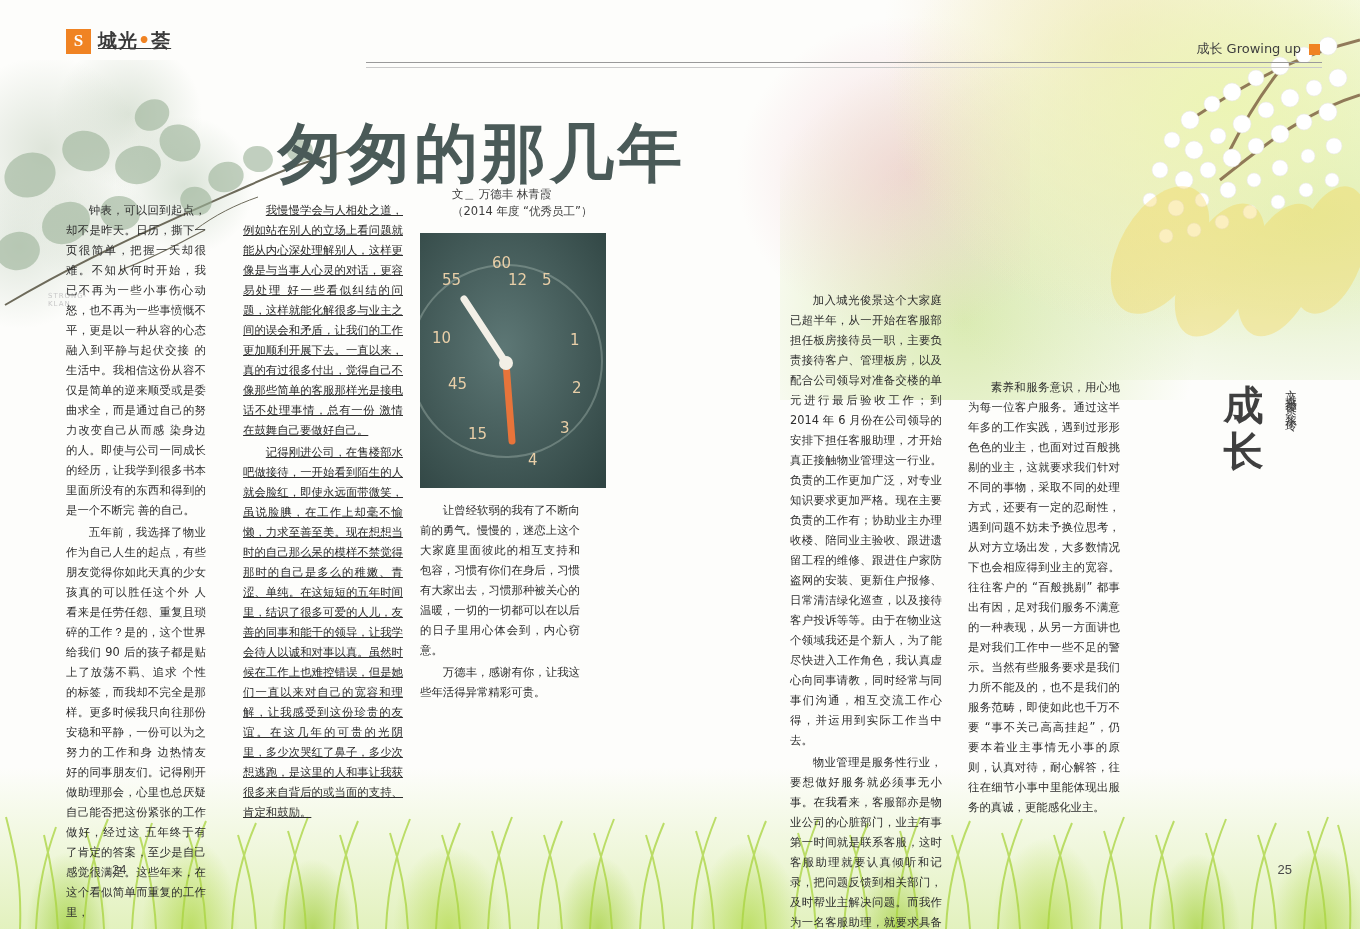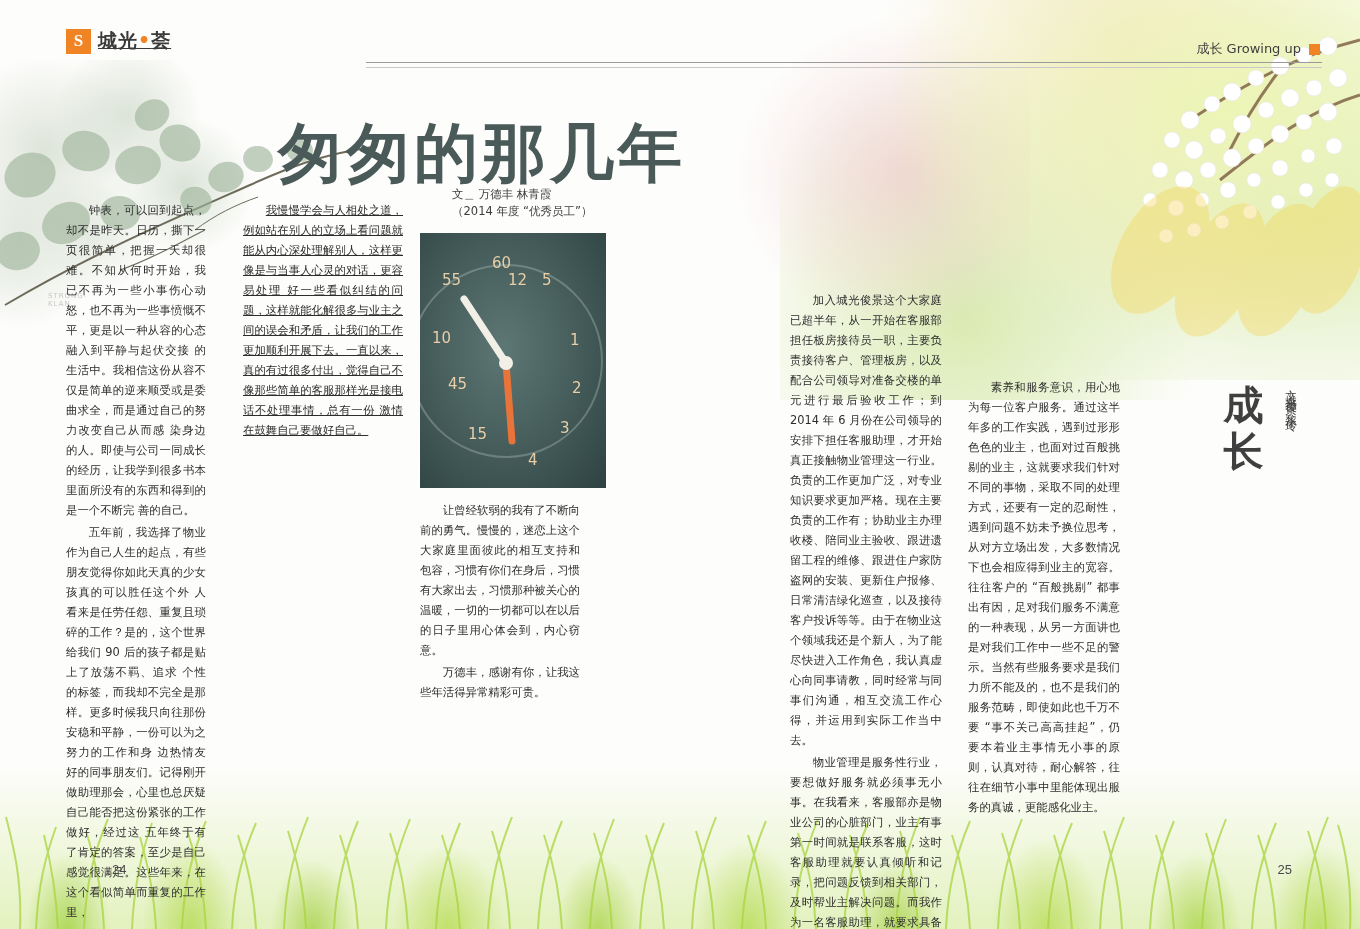--- a/index.html
+++ b/index.html
@@ -410,20 +410,21 @@
     </svg>
   </div>
 
   <div class="col" id="col1">
     <p>钟表，可以回到起点，却不是昨天。日历，撕下一页很简单，把握一天却很难。不知从何时开始，我 已不再为一些小事伤心动怒，也不再为一些事愤慨不平，更是以一种从容的心态融入到平静与起伏交接 的生活中。我相信这份从容不仅是简单的逆来顺受或是委曲求全，而是通过自己的努力改变自己从而感 染身边的人。即使与公司一同成长的经历，让我学到很多书本里面所没有的东西和得到的是一个不断完 善的自己。</p>
     <p>五年前，我选择了物业作为自己人生的起点，有些朋友觉得你如此天真的少女孩真的可以胜任这个外 人看来是任劳任怨、重复且琐碎的工作？是的，这个世界给我们 90 后的孩子都是贴上了放荡不羁、追求 个性的标签，而我却不完全是那样。更多时候我只向往那份安稳和平静，一份可以为之努力的工作和身 边热情友好的同事朋友们。记得刚开做助理那会，心里也总厌疑自己能否把这份紧张的工作做好，经过这 五年终于有了肯定的答案，至少是自己感觉很满足。这些年来，在这个看似简单而重复的工作里，</p>
   </div>
 
   <div class="col" id="col2">
     <p>我慢慢学会与人相处之道，例如站在别人的立场上看问题就能从内心深处理解别人，这样更像是与当事人心灵的对话，更容易处理 好一些看似纠结的问题，这样就能化解很多与业主之间的误会和矛盾，让我们的工作更加顺利开展下去。一直以来，真的有过很多付出，觉得自己不像那些简单的客服那样光是接电话不处理事情，总有一份 激情在鼓舞自己要做好自己。</p>
+    <p>记得刚进公司，在售楼部水吧做接待，一开始看到陌生的人就会脸红，即使永远面带微笑，虽说脸腆，在工作上却毫不愉懒，力求至善至美。现在想想当时的自己那么呆的模样不禁觉得那时的自己是多么的稚嫩、青涩、单纯。在这短短的五年时间里，结识了很多可爱的人儿，友善的同事和能干的领导，让我学会待人以诚和对事以真。虽然时候在工作上也难控错误，但是她们一直以来对自己的宽容和理解，让我感受到这份珍贵的友谊。在这几年的可贵的光阴 里，多少次哭红了鼻子，多少次想逃跑，是这里的人和事让我获很多来自背后的或当面的支持、肯定和鼓励。</p>
   </div>
 
   <div class="col" id="col3">
     <p>让曾经软弱的我有了不断向前的勇气。慢慢的，迷恋上这个大家庭里面彼此的相互支持和 包容，习惯有你们在身后，习惯有大家出去，习惯那种被关心的温暖，一切的一切都可以在以后的日子里用心体会到，内心窃意。</p>
     <p>万德丰，感谢有你，让我这些年活得异常精彩可贵。</p>
   </div>
 
   <div class="col" id="col4">
     <p>加入城光俊景这个大家庭已超半年，从一开始在客服部担任板房接待员一职，主要负责接待客户、管理板房，以及配合公司领导对准备交楼的单元进行最后验收工作；到 2014 年 6 月份在公司领导的安排下担任客服助理，才开始真正接触物业管理这一行业。负责的工作更加广泛，对专业知识要求更加严格。现在主要负责的工作有；协助业主办理收楼、陪同业主验收、跟进遗留工程的维修、跟进住户家防盗网的安装、更新住户报修、日常清洁绿化巡查，以及接待客户投诉等等。由于在物业这个领域我还是个新人，为了能尽快进入工作角色，我认真虚心向同事请教，同时经常与同事们沟通，相互交流工作心得，并运用到实际工作当中去。</p>
     <p>物业管理是服务性行业，要想做好服务就必须事无小事。在我看来，客服部亦是物业公司的心脏部门，业主有事第一时间就是联系客服，这时客服助理就要认真倾听和记录，把问题反馈到相关部门，及时帮业主解决问题。而我作为一名客服助理，就要求具备较强的专业</p>

